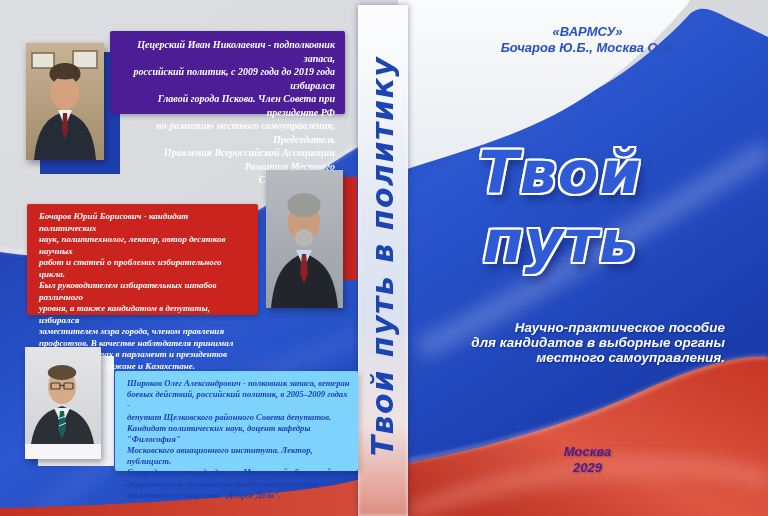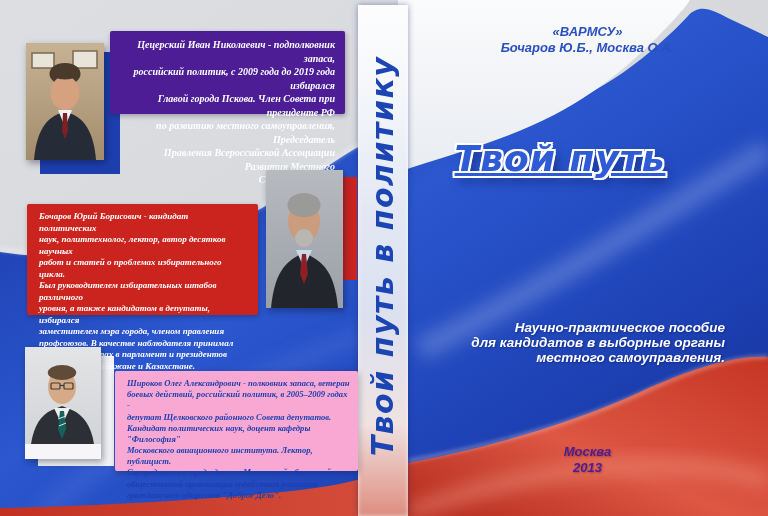--- a/index.html
+++ b/index.html
@@ -30,32 +30,32 @@
   
   .bio{position:absolute;z-index:4;border-radius:2px;box-sizing:border-box;
        font-family:"Liberation Serif",serif;font-style:italic;font-weight:bold;}
   .bio-text{white-space:pre-line;}
   .bio1{left:110px;top:31px;width:235px;height:83px;background:#4c1d95;color:#fff;
         padding:7px 10px 6px 13px;font-size:10px;line-height:1.35;
         box-shadow:1px 2px 5px rgba(10,15,40,.3);text-align:right;}
   .bio2{left:27px;top:204px;width:231px;height:111px;background:#cb241f;color:#fff;
         padding:7px 10px 6px 12px;font-size:9px;line-height:1.28;
         box-shadow:1px 2px 5px rgba(10,15,40,.3);}
-  .bio3{left:115px;top:371px;width:243px;height:100px;background:#f9a8d4;color:#1d3fae;
+  .bio3{left:115px;top:371px;width:243px;height:100px;background:#7dd3fc;color:#1d3fae;
         padding:7px 8px 4px 12px;font-size:8.6px;line-height:1.3;
         box-shadow:1px 2px 6px rgba(10,15,40,.3);}
 
   
   .publisher{position:absolute;left:470px;top:24px;width:235px;z-index:4;text-align:center;
         font-style:italic;font-weight:bold;font-size:13px;line-height:16px;color:#2a50c0;}
   .title{position:absolute;z-index:4;text-align:center;
         font-family:"DejaVu Sans",sans-serif;font-style:italic;font-weight:bold;color:#2f5cd6;
         text-shadow:-2px -2px 0 #fff,0 -2px 0 #fff,2px -2px 0 #fff,-2px 0 0 #fff,2px 0 0 #fff,
                     -2px 2px 0 #fff,0 2px 0 #fff,2px 2px 0 #fff,4px 6px 10px rgba(10,20,80,.55);}
-  .t1{left:425px;top:138px;width:270px;font-size:36px;letter-spacing:1px;text-decoration:underline;}
+  .t1{left:425px;top:138px;width:270px;font-size:59px;letter-spacing:1px;}
   .t2{left:487px;top:230px;width:270px;font-size:43px;letter-spacing:1px;}
   .subtitle{position:absolute;left:455px;top:320px;width:270px;z-index:4;text-align:right;
         font-style:italic;font-weight:bold;font-size:13.5px;line-height:15px;color:#fff;
         white-space:pre-line;text-shadow:1px 1px 2px rgba(0,0,60,.35);}
   .imprint{position:absolute;left:530px;top:444px;width:115px;z-index:4;text-align:center;
         font-style:italic;font-weight:bold;font-size:13px;line-height:16px;color:#4c1d95;
         text-shadow:1px 1px 2px rgba(90,10,0,.35);}
 </style>
 </head>
 <body>
@@ -212,16 +212,16 @@
   <div class="publisher">
     <div>«ВАРМСУ»</div>
     <div>Бочаров Ю.Б., Москва О.А.</div>
   </div>
   <div class="title t1">Твой путь</div>
   <div class="subtitle">Научно-практическое пособие
 для кандидатов в выборные органы
 местного самоуправления.</div>
   <div class="imprint">
     <div>Москва</div>
-    <div>2013</div>
+    <div>2029</div>
   </div>
 
 </div>
 
 </body></html>

